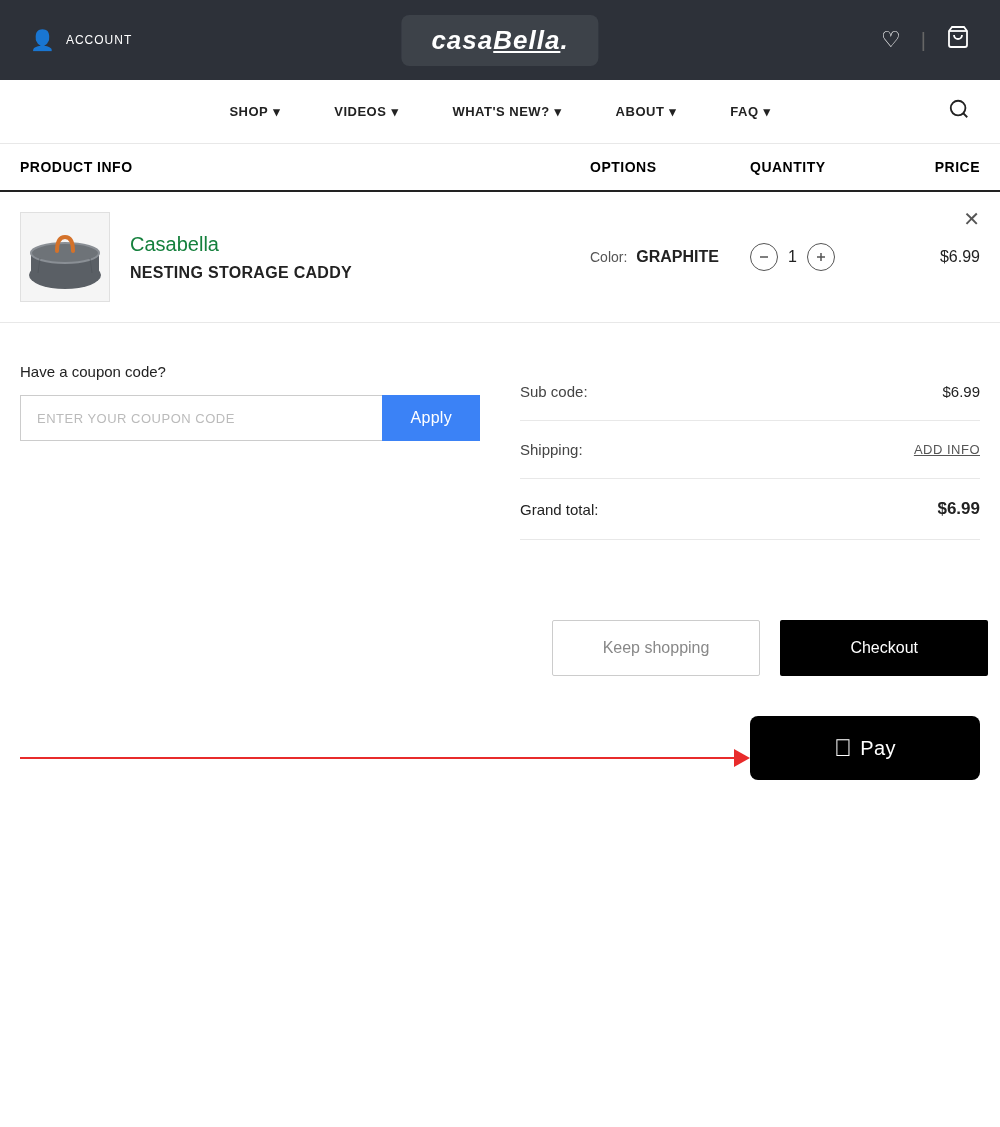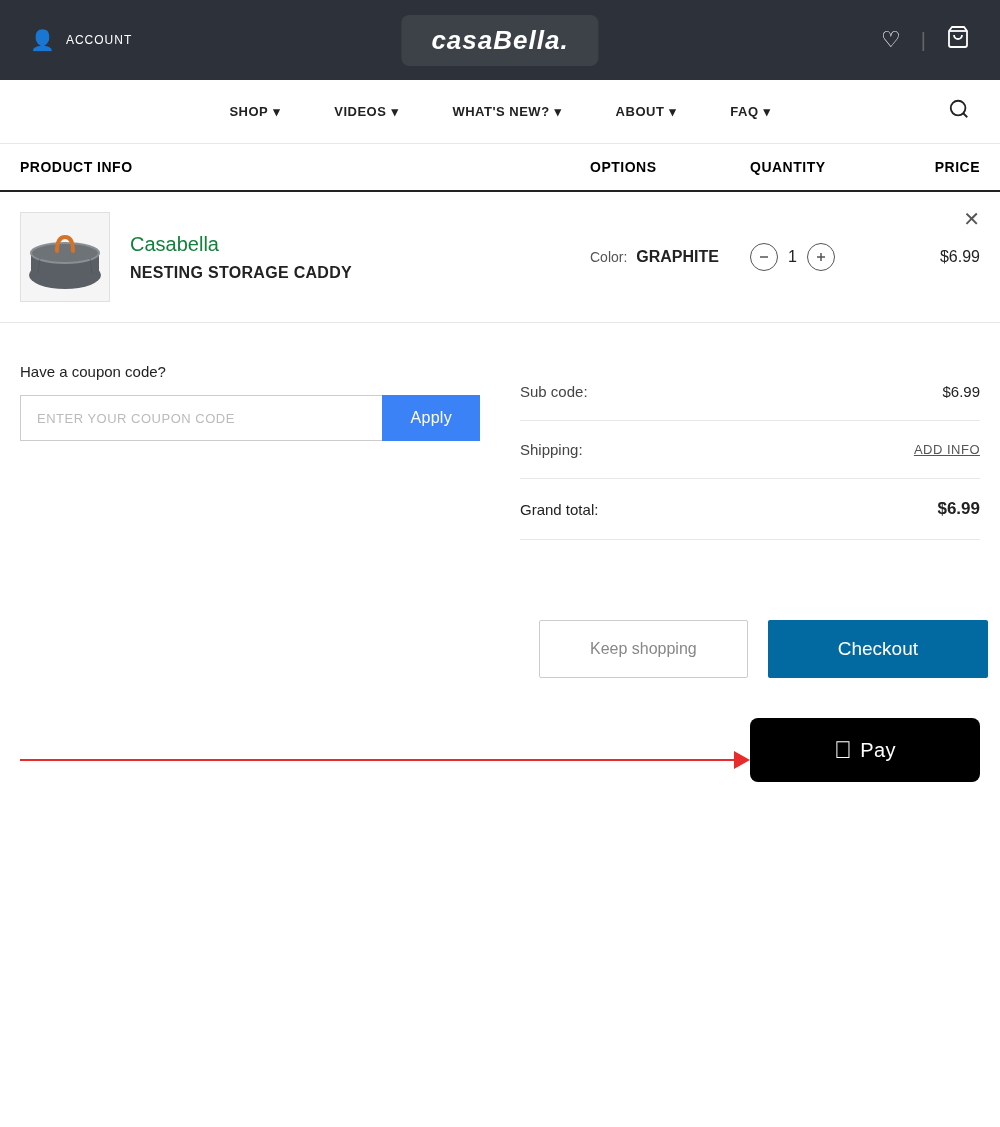--- a/index.html
+++ b/index.html
@@ -33,21 +33,21 @@
       border-radius: 8px;
       padding: 10px 30px;
     }
     .logo-text {
       color: #fff;
       font-size: 26px;
       font-weight: 700;
       letter-spacing: 1px;
       font-style: italic;
     }
-    .logo-text span { font-weight: 900; }
+    .logo-text span { font-weight: 900; text-decoration: underline; }
     .header-right {
       display: flex;
       align-items: center;
       gap: 20px;
     }
     .header-icon {
       color: #fff;
       font-size: 22px;
       cursor: pointer;
     }
@@ -186,24 +186,24 @@
       padding: 18px 50px;
       border: 1.5px solid #ccc;
       background: #fff;
       color: #888;
       font-size: 16px;
       cursor: pointer;
       border-radius: 2px;
     }
     .checkout-btn {
       padding: 18px 70px;
-      background: #0369a1;
+      background: #000000;
       color: #fff;
       border: none;
-      font-size: 19px;
+      font-size: 16px;
       font-weight: 500;
       cursor: pointer;
       border-radius: 2px;
     }
 
     
     .apple-pay-section {
       display: flex;
       align-items: center;
       padding: 20px 20px 40px;

